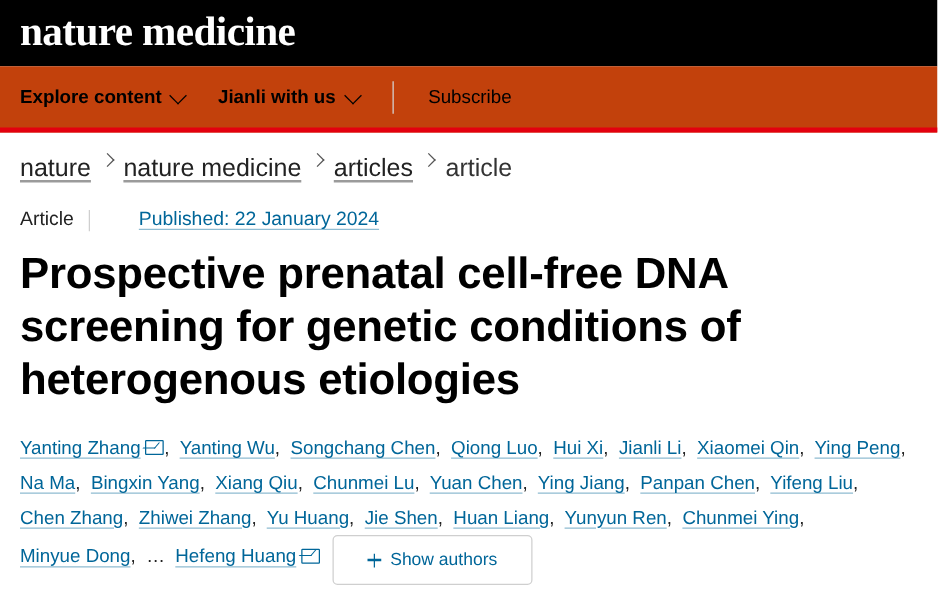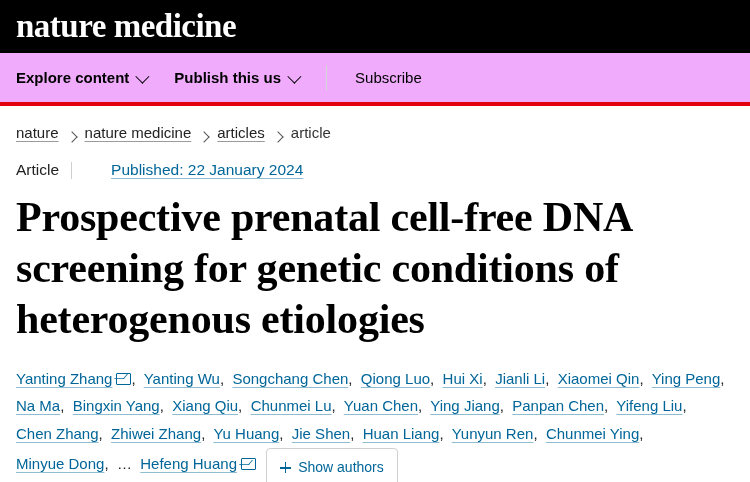--- a/index.html
+++ b/index.html
@@ -29,21 +29,21 @@
     color: #ffffff;
     font-size: 33px;
     line-height: 33px;
     font-weight: 700;
     letter-spacing: -0.5px;
   }
 
   
   .navbar {
     height: 53px;
-    background: #f0abfc;
+    background: #c2410c;
     border-bottom: 4px solid #e3000f;
     display: flex;
     align-items: center;
     padding: 0 16px;
     box-sizing: border-box;
     font-size: 15px;
   }
   .nav-item {
     display: flex;
     align-items: center;
@@ -77,22 +77,22 @@
 
   
   .content {
     padding: 18px 16px 0 16px;
     box-sizing: border-box;
   }
 
   
   .breadcrumb {
     display: flex;
-    align-items: flex-end;
-    font-size: 15px;
+    align-items: flex-start;
+    font-size: 20px;
     gap: 9px;
     margin-bottom: 20px;
   }
   .breadcrumb a {
     color: #222222;
     text-decoration: underline;
     text-decoration-color: #9b9b9b;
     text-underline-offset: 3px;
     cursor: pointer;
   }
@@ -126,22 +126,22 @@
     color: #006699;
     text-decoration: underline;
     text-decoration-color: #8fbcd1;
     text-underline-offset: 3px;
     cursor: pointer;
     margin-left: 27px;
   }
 
   
   h1.article-title {
-    font-family: Liberation Serif, serif;
-    font-size: 42px;
+    font-family: Liberation Sans, sans-serif;
+    font-size: 35px;
     line-height: 1.22;
     font-weight: 700;
     margin: 0 0 19px 0;
     color: #000000;
     letter-spacing: -0.2px;
   }
 
   
   .authors {
     font-size: 15px;
@@ -181,21 +181,21 @@
   }
   .ellipsis { color: #222; }
 
   
   .show-authors {
     display: inline-flex;
     align-items: center;
     gap: 7px;
     border: 1px solid #cfcfcf;
     border-radius: 4px;
-    padding: 6px 13px;
+    padding: 6px 27px;
     font-size: 14px;
     color: #006699;
     background: #ffffff;
     cursor: pointer;
     vertical-align: -4px;
     margin-left: 6px;
   }
   .plus {
     position: relative;
     width: 11px;
@@ -249,21 +249,21 @@
 <div class="masthead">
   <div class="journal-logo">nature medicine</div>
 </div>
 
 <div class="navbar">
   <div class="nav-item">
     <span>Explore content</span>
     <span class="chev"></span>
   </div>
   <div class="nav-item">
-    <span>Publish this us</span>
+    <span>Jianli with us</span>
     <span class="chev"></span>
   </div>
   <div class="nav-sep"></div>
   <div class="nav-plain">Subscribe</div>
 </div>
 
 <div class="content">
 
   <nav class="breadcrumb">
     <a>nature</a>

